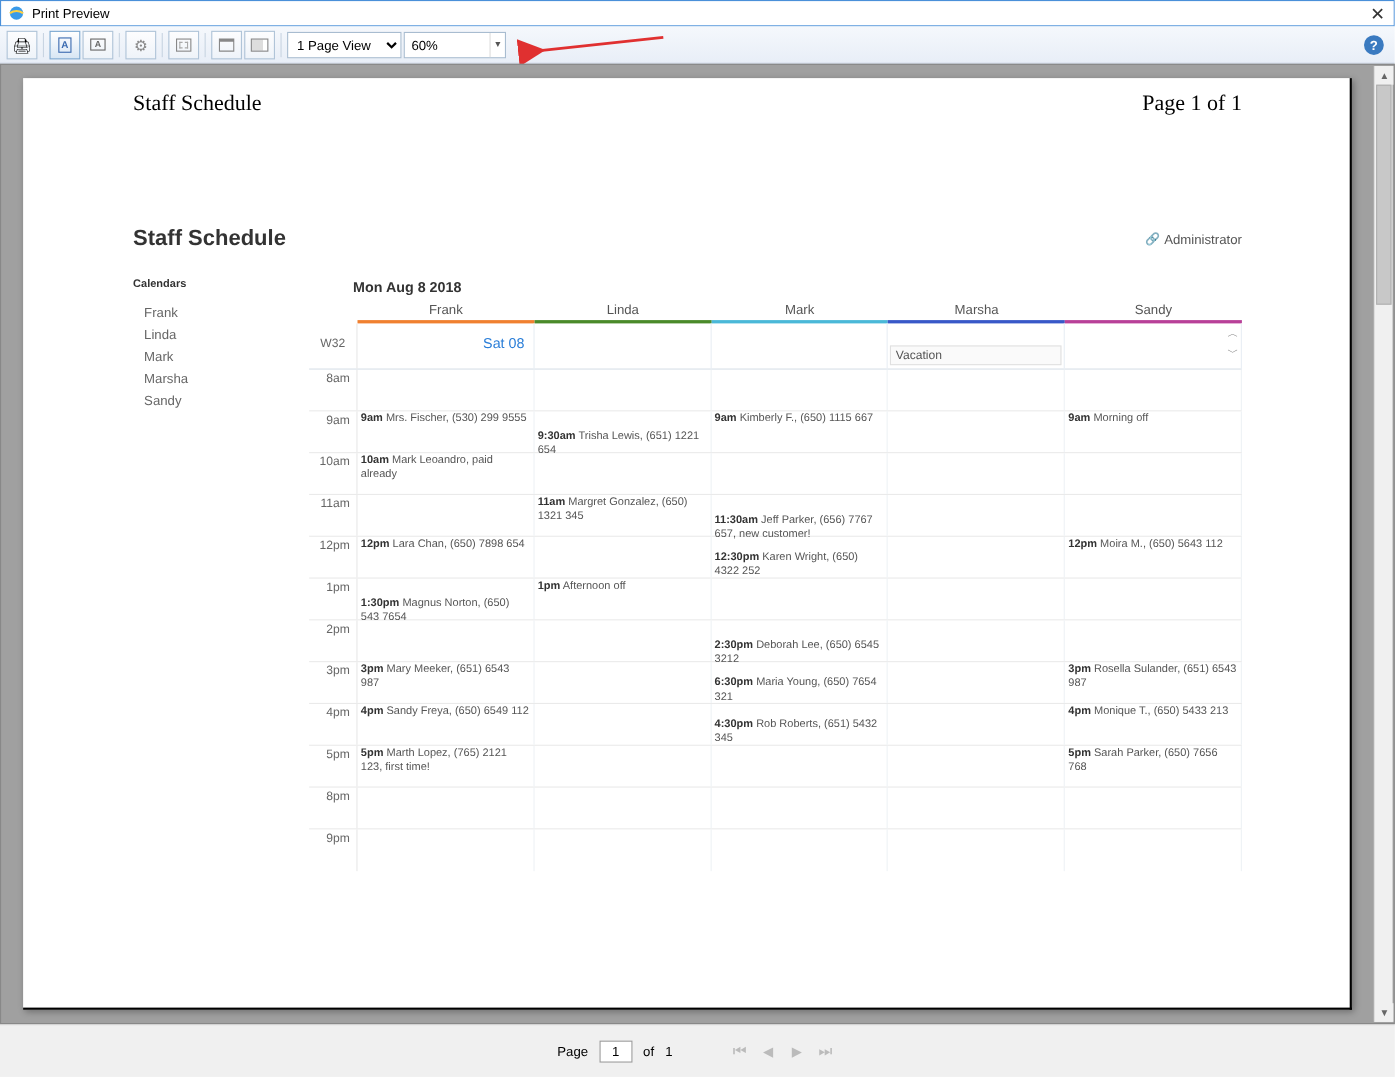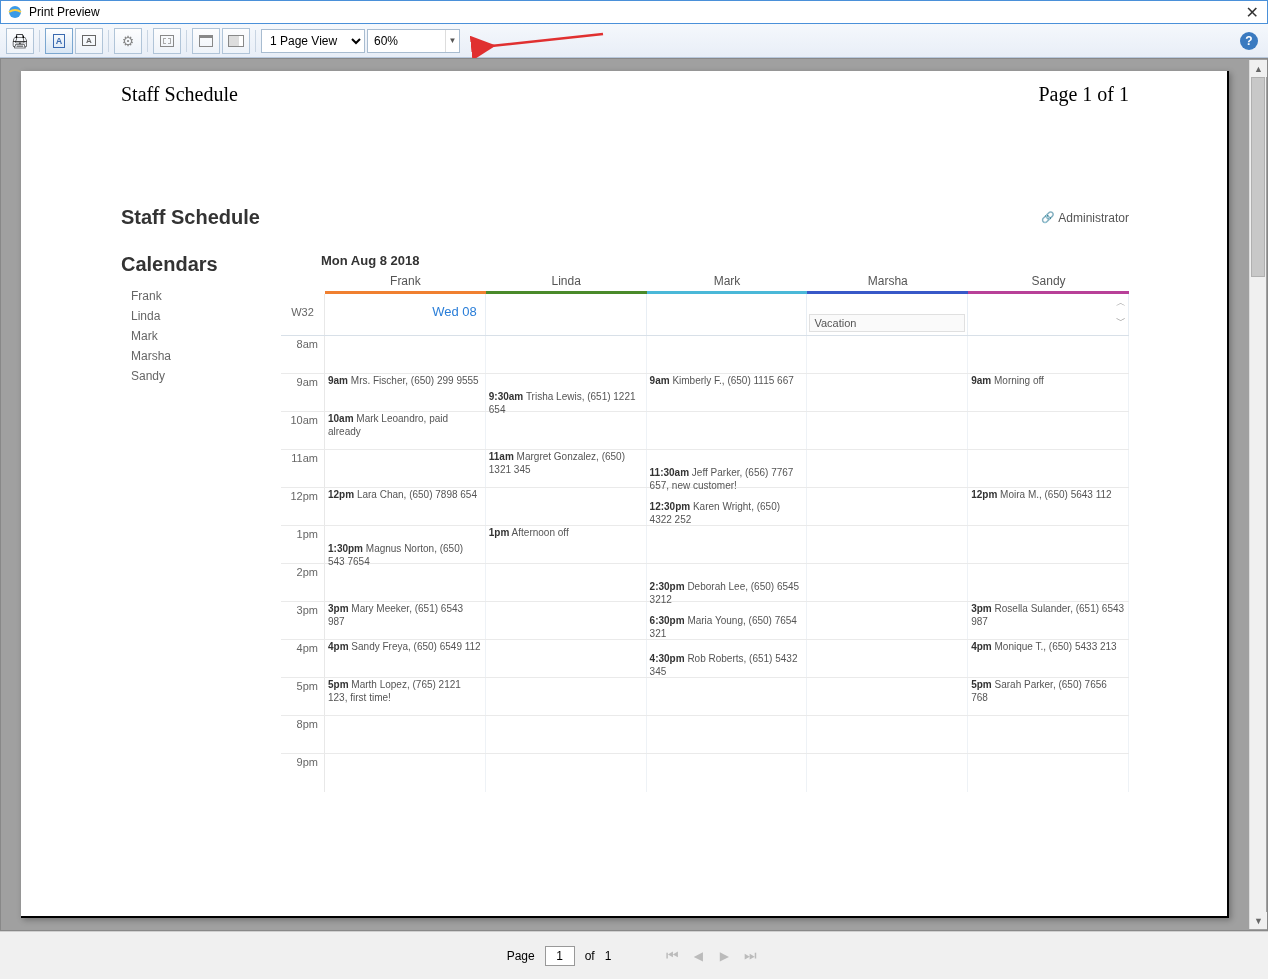--- a/index.html
+++ b/index.html
@@ -39,21 +39,21 @@
 .page-header { display: flex; justify-content: space-between; font-family: Georgia, serif; font-size: 20px; color: #000; padding: 4px 0 10px 0; }
 
 .doc { margin-top: 90px; }
 .doc-head { display: flex; justify-content: space-between; align-items: center; margin-bottom: 24px; }
 .doc-title { font-size: 20px; font-weight: 600; color: #333; }
 .admin { font-size: 12px; color: #555; display: flex; align-items: center; gap: 3px; }
 .admin .link-icon { font-size: 11px; color: #888; }
 
 .doc-body { display: flex; gap: 30px; }
 .sidebar { width: 130px; font-size: 13px; color: #555; }
-.sidebar h3 { font-size: 20px; font-weight: 600; color: #333; margin-bottom: 10px; }
+.sidebar h3 { font-size: 10px; font-weight: 600; color: #333; margin-bottom: 10px; }
 .sidebar .cal-item { padding: 3px 0 3px 10px; font-size: 12px; color: #666; }
 
 .schedule { flex: 1; }
 .date-label { font-size: 13px; font-weight: 600; color: #333; margin-bottom: 6px; margin-left: 40px; }
 
 .staff-header { display: flex; height: 20px; }
 .staff-header .sh { flex: 1; text-align: center; font-size: 12px; color: #555; border-bottom: 3px solid; padding-bottom: 2px; }
 .staff-header .sh.frank { border-color: #f08030; }
 .staff-header .sh.linda { border-color: #4a8a2a; }
 .staff-header .sh.mark { border-color: #4ab8d8; }
@@ -192,21 +192,21 @@
                 <div class="sh linda">Linda</div>
                 <div class="sh mark">Mark</div>
                 <div class="sh marsha">Marsha</div>
                 <div class="sh sandy">Sandy</div>
               </div>
             </div>
             <div class="allday-row">
               <div class="week-label">W32</div>
               <div class="cols">
                 <div class="ad-col">
-                    <div class="wed">Wed 08</div>
+                    <div class="wed">Sat 08</div>
                   </div>
                 <div class="ad-col"></div>
                 <div class="ad-col"></div>
                 <div class="ad-col">
                     <div class="vacation">Vacation</div>
                   </div>
                 <div class="ad-col">
                   <div class="nav-arrows">
                     <span>︿</span>
                     <span>﹀</span>
@@ -224,21 +224,21 @@
                     <div class="hcell"></div>
                     <div class="hcell"></div>
                     <div class="hcell"></div>
                   </div>
                 </div>
 
               <div class="hour-row">
                   <div class="hlabel">9am</div>
                   <div class="hcols">
                 <div class="hcell">
-                      <div class="evt"><span class="t">9am</span> <span class="d">Mrs. Fischer, (650) 299 9555</span></div>
+                      <div class="evt"><span class="t">9am</span> <span class="d">Mrs. Fischer, (530) 299 9555</span></div>
                     </div>
                 <div class="hcell">
                       <div class="evt evt2" style="margin-top:16px"><span class="t">9:30am</span> <span class="d">Trisha Lewis, (651) 1221 654</span></div>
                     </div>
                 <div class="hcell">
                       <div class="evt"><span class="t">9am</span> <span class="d">Kimberly F., (650) 1115 667</span></div>
                     </div>
                 <div class="hcell"></div>
                 <div class="hcell">
                       <div class="evt"><span class="t">9am</span> <span class="d">Morning off</span></div>

